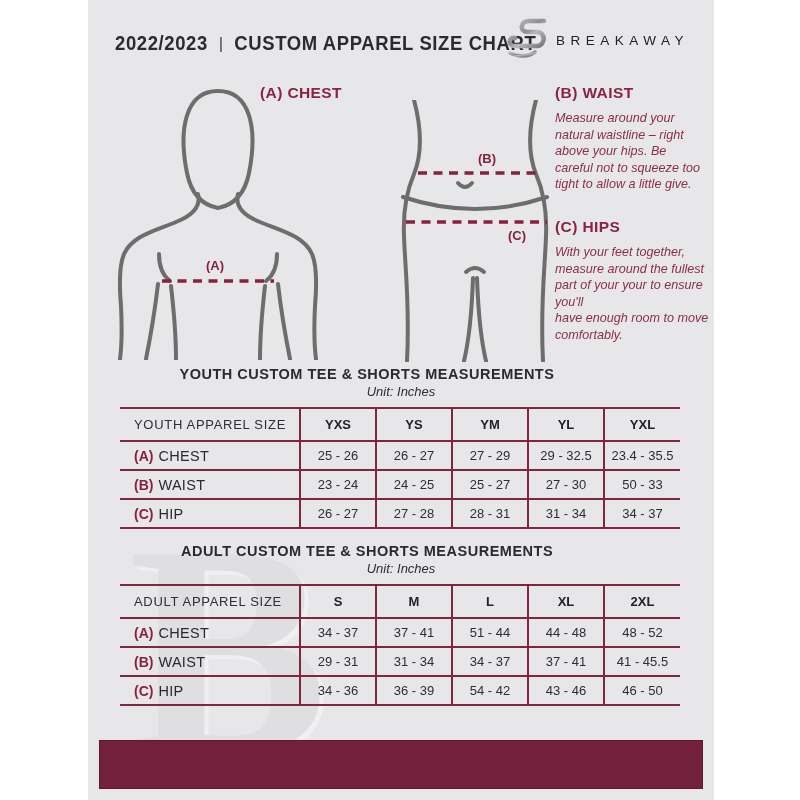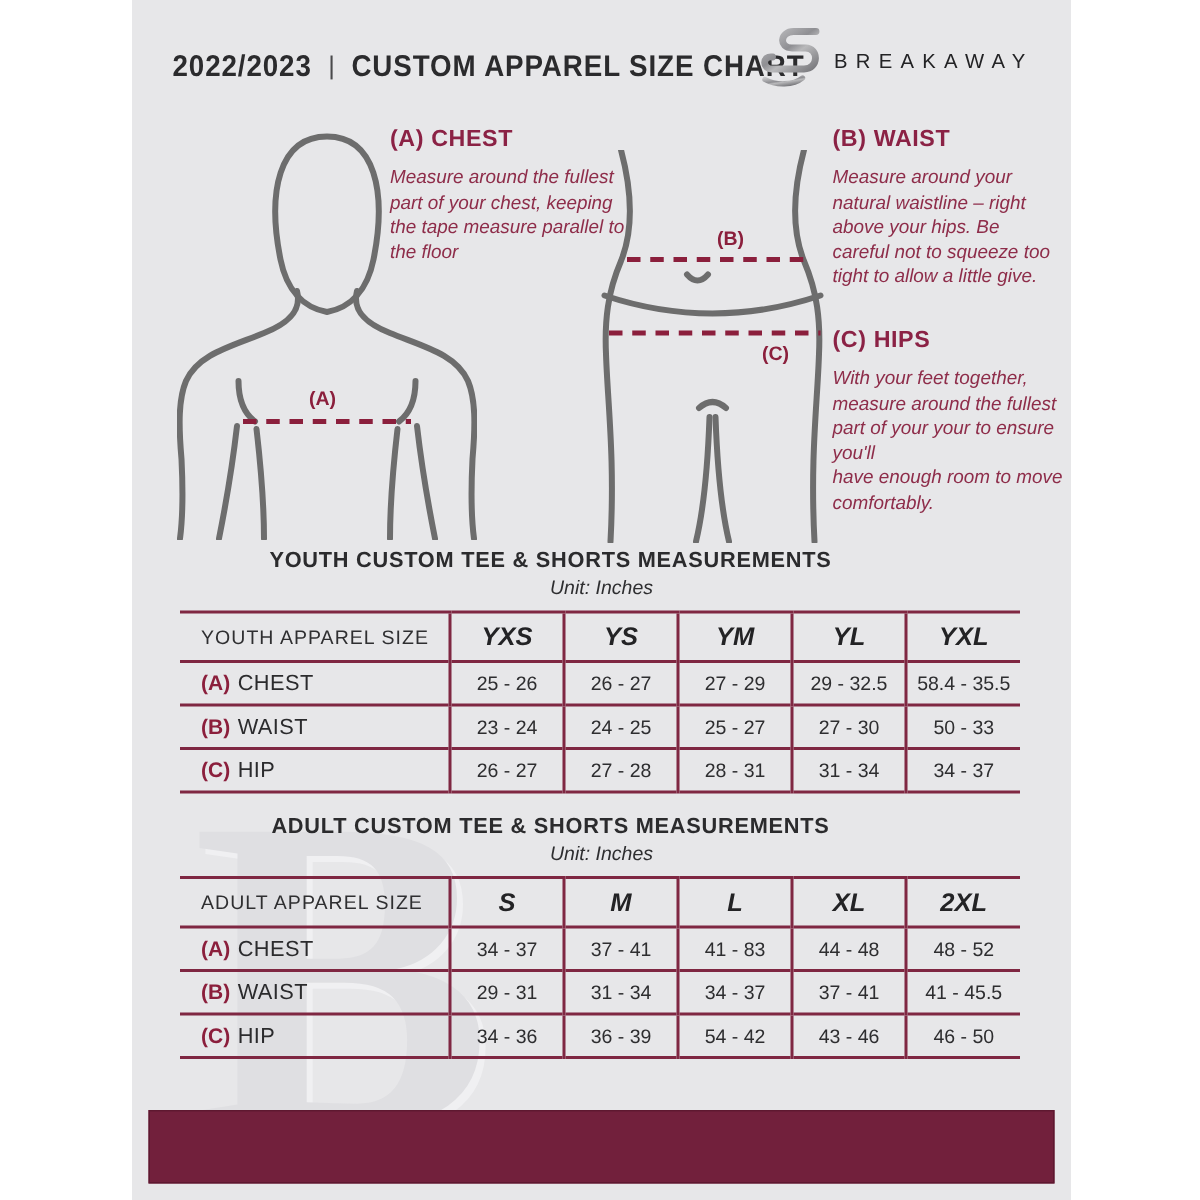--- a/index.html
+++ b/index.html
@@ -72,21 +72,21 @@
   .size-table col.c-label { width:180px; }
   .size-table col.c-val { width:76px; }
   .size-table td {
     border-top:2px solid #7f2742; padding:0; text-align:center;
     height:29px; font-size:13px; color:#2e2e30; background:transparent;
   }
   .size-table tr.hdr td { height:33px; }
   .size-table td + td { border-left:2px solid #7f2742; }
   .size-table td.lbl { text-align:left; padding-left:14px; }
   .size-lbl { font-size:13px; letter-spacing:0.7px; color:#2f2f31; }
-  .col-hdr { font-weight:bold; font-size:17px; color:#232325;font-style:italic; }
+  .col-hdr { font-weight:bold; font-size:13px; color:#232325; }
   .row-key { font-weight:bold; color:#8b1f3c; font-size:14px; }
   .row-lbl { font-size:14.5px; color:#2b2b2d; margin-left:5px; letter-spacing:0.3px; }
   .yt-title { top:366px; } .yt-unit { top:384px; } .yt-table { top:407px; }
   .at-title { top:543px; } .at-unit { top:561px; } .at-table { top:584px; }
   
   .footer-bar {
     position:absolute; left:11px; top:740px; width:604px; height:49px;
     background:#72203c; border:1px solid #5e1830; z-index:2;
   }
 </style>
@@ -139,21 +139,20 @@
     <path class="body-line" d="M 83,178 C 82,206 80,236 74,261"></path>
     <path class="body-line" d="M 87,178 C 88,206 90,236 96,261"></path>
     <text class="svg-label" x="88" y="63">(B)</text>
     <path class="dash-line" d="M 28,73 L 149,73"></path>
     <path class="dash-line" d="M 16,122 L 157,122"></path>
     <text class="svg-label" x="118" y="140">(C)</text>
   </svg>
 
   <div class="guide-block gb-chest">
     <p class="guide-heading">(A) CHEST</p>
-    <p class="guide-text">Measure around the fullest part of your chest, keeping the tape measure parallel to the floor</p>
   </div>
   <div class="guide-block gb-waist">
     <p class="guide-heading">(B) WAIST</p>
     <p class="guide-text">Measure around your natural waistline – right above your hips. Be careful not to squeeze too tight to allow a little give.</p>
   </div>
   <div class="guide-block gb-hips">
     <p class="guide-heading">(C) HIPS</p>
     <p class="guide-text">With your feet together, measure around the fullest part of your your to ensure you'll
 have enough room to move comfortably.</p>
   </div>
@@ -177,21 +176,21 @@
       <td><span class="col-hdr">YM</span></td>
       <td><span class="col-hdr">YL</span></td>
       <td><span class="col-hdr">YXL</span></td>
     </tr>
     <tr>
       <td class="lbl"><span class="row-key">(A)</span><span class="row-lbl">CHEST</span></td>
       <td>25 - 26</td>
       <td>26 - 27</td>
       <td>27 - 29</td>
       <td>29 - 32.5</td>
-      <td>58.4 - 35.5</td>
+      <td>23.4 - 35.5</td>
     </tr>
     <tr>
       <td class="lbl"><span class="row-key">(B)</span><span class="row-lbl">WAIST</span></td>
       <td>23 - 24</td>
       <td>24 - 25</td>
       <td>25 - 27</td>
       <td>27 - 30</td>
       <td>50 - 33</td>
     </tr>
     <tr>
@@ -222,21 +221,21 @@
       <td><span class="col-hdr">S</span></td>
       <td><span class="col-hdr">M</span></td>
       <td><span class="col-hdr">L</span></td>
       <td><span class="col-hdr">XL</span></td>
       <td><span class="col-hdr">2XL</span></td>
     </tr>
     <tr>
       <td class="lbl"><span class="row-key">(A)</span><span class="row-lbl">CHEST</span></td>
       <td>34 - 37</td>
       <td>37 - 41</td>
-      <td>41 - 83</td>
+      <td>51 - 44</td>
       <td>44 - 48</td>
       <td>48 - 52</td>
     </tr>
     <tr>
       <td class="lbl"><span class="row-key">(B)</span><span class="row-lbl">WAIST</span></td>
       <td>29 - 31</td>
       <td>31 - 34</td>
       <td>34 - 37</td>
       <td>37 - 41</td>
       <td>41 - 45.5</td>

